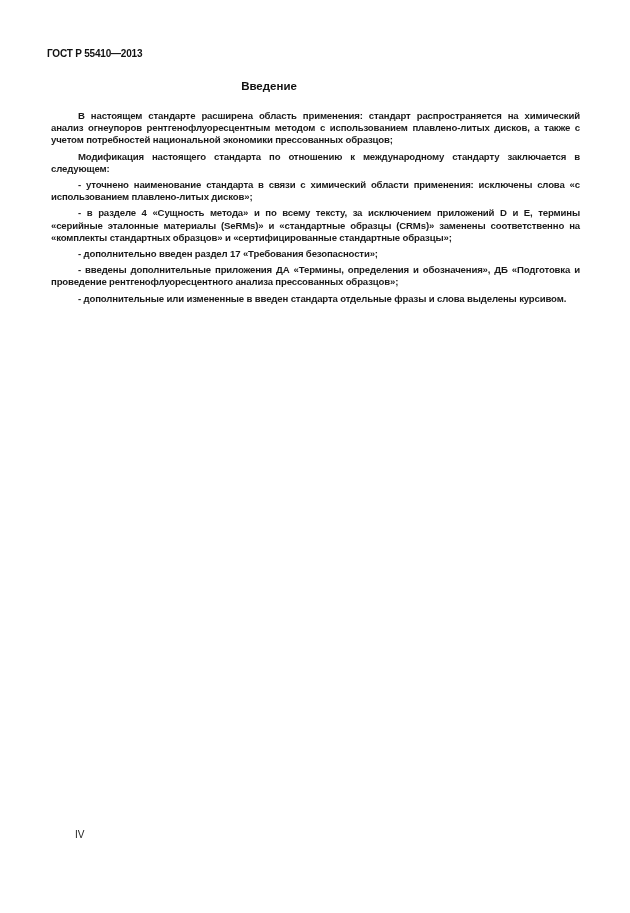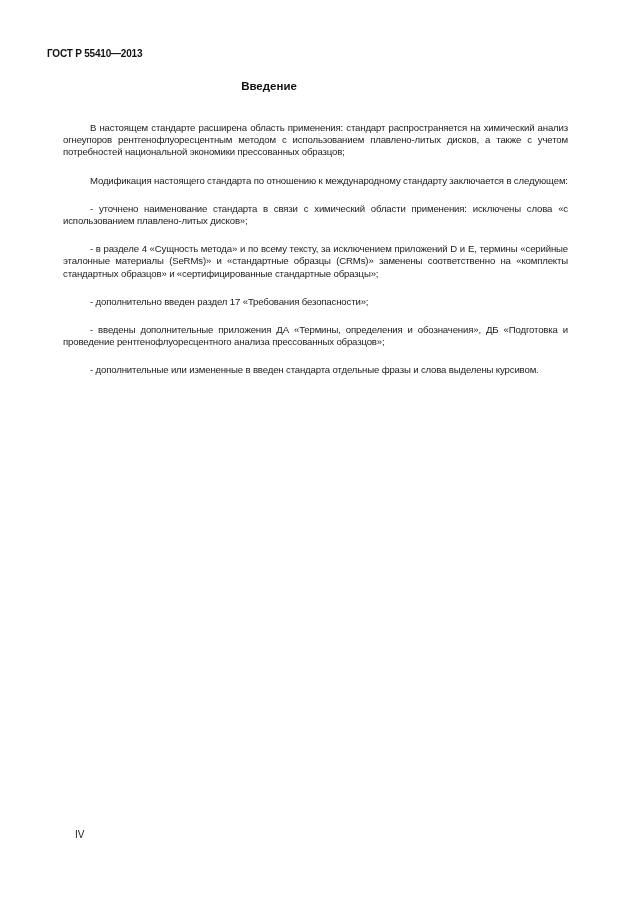--- a/index.html
+++ b/index.html
@@ -41,22 +41,23 @@
       left: 47px;
       top: 106px;
       width: 537px;
       font-size: 9.6px;
       line-height: 12.2px;
       text-align: justify;
       color: #1a1a1a;
       letter-spacing: -0.15px;
     }
     .body-text p {
-      margin: 16px;
+      margin: 4px;
       text-indent: 27px;
+      font-weight: bold;
     }
     .page-number {
       position: absolute;
       left: 47px;
       top: 829px;
       font-size: 10px;
       color: #222;
       padding-left: 28px;
     }
   </style>

